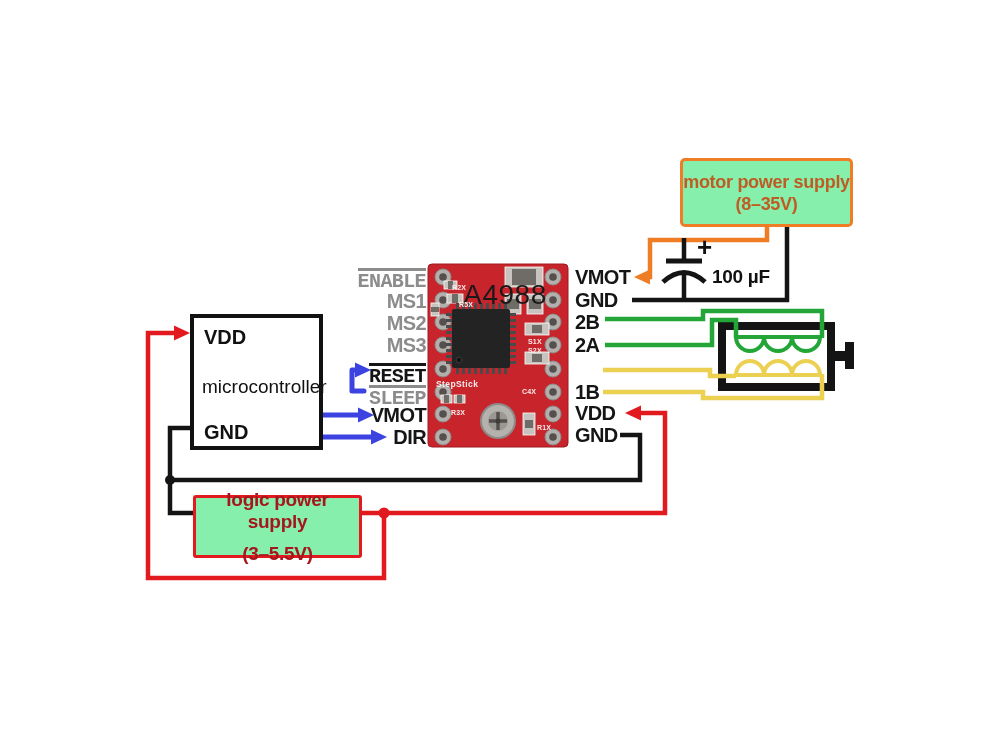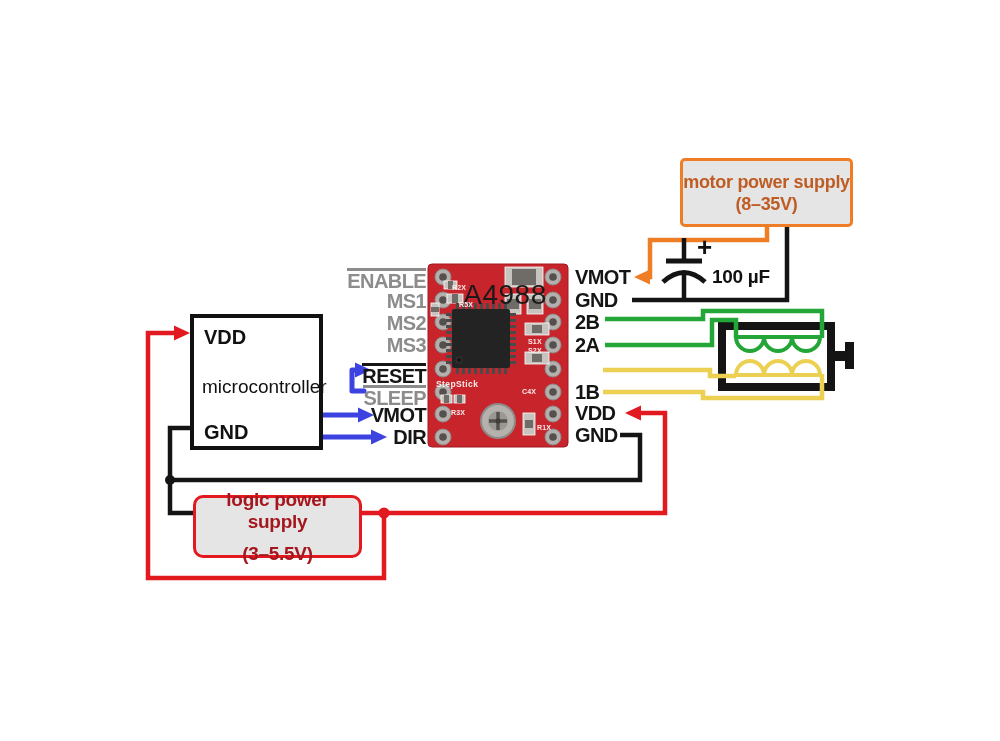--- a/index.html
+++ b/index.html
@@ -4,35 +4,35 @@
 <style>
   html,body{margin:0;padding:0;background:#fff;}
   #stage{position:relative;width:1000px;height:741px;background:#ffffff;overflow:hidden;
          font-family:"Liberation Sans",sans-serif;}
   svg{position:absolute;left:0;top:0;}
   
   .pin{position:absolute;font:700 20px/22px "Liberation Sans",sans-serif;color:#151515;letter-spacing:-0.6px;white-space:nowrap;}
   .pin.left{left:230px;width:196px;text-align:right;}
   .pin.right{left:575px;width:200px;text-align:left;}
   .pin.muted{color:#8c8c8c;}
-  .ovl{display:inline-block;border-top:3px solid currentColor;padding-top:1px;line-height:19px;}
+  .ovl{display:inline-block;border-top:3px solid currentColor;padding-top:1px;line-height:19px;font-family:Liberation Mono, monospace;}
   
   .title{position:absolute;left:430px;top:232px;width:150px;text-align:center;
          font:400 28px/30px "Liberation Sans",sans-serif;color:#1a1a1a;letter-spacing:0.5px;margin-top:48px;}
   
   .mcu{position:absolute;left:190px;top:314px;width:125px;height:128px;border:4px solid #111;background:#fff;}
   .mcu .t1{position:absolute;left:10px;top:8px;font:700 20px/22px "Liberation Sans",sans-serif;color:#111;}
   .mcu .t2{position:absolute;left:8px;top:58px;font:400 19px/22px "Liberation Sans",sans-serif;color:#111;}
   .mcu .t3{position:absolute;left:10px;top:103px;font:700 20px/22px "Liberation Sans",sans-serif;color:#111;}
   
   .supply{position:absolute;display:flex;flex-direction:column;justify-content:center;align-items:center;
-          text-align:center;background:#e5e5e5;}
+          text-align:center;background:#86efac;}
   .supply .l1,.supply .l2{font:700 18px/22px "Liberation Sans",sans-serif;letter-spacing:-0.3px;}
   .motorsup{left:680px;top:158px;width:167px;height:63px;border:3px solid #ee7d25;border-radius:5px;color:#bf5c24;}
-  .logicsup{left:193px;top:495px;width:163px;height:57px;border:3px solid #e2191f;border-radius:10px;color:#a5171e;gap:10px;}
+  .logicsup{left:193px;top:495px;width:163px;height:57px;border:3px solid #e2191f;border-radius:3px;color:#a5171e;gap:10px;}
   .logicsup .l1,.logicsup .l2{font-size:19px;}
   
   .capplus{position:absolute;left:697px;top:234px;font:700 26px/26px "Liberation Sans",sans-serif;color:#111;}
   .capval{position:absolute;left:712px;top:266px;font:700 19px/22px "Liberation Sans",sans-serif;color:#111;letter-spacing:-0.3px;}
   
   .silk{position:absolute;color:#f7eceb;font:700 7px/7px "Liberation Sans",sans-serif;letter-spacing:0.2px;}
   .silk.brand{font-size:8.5px;line-height:9px;letter-spacing:0.4px;}
 </style>
 </head>
 <body>

